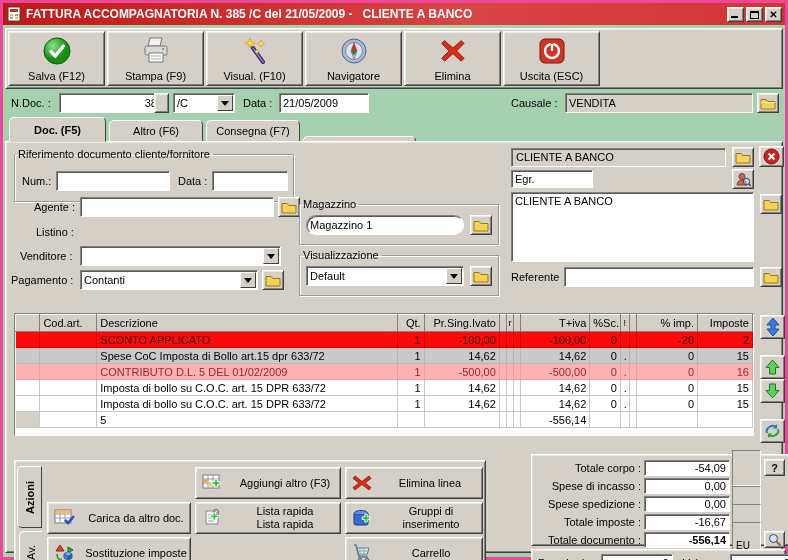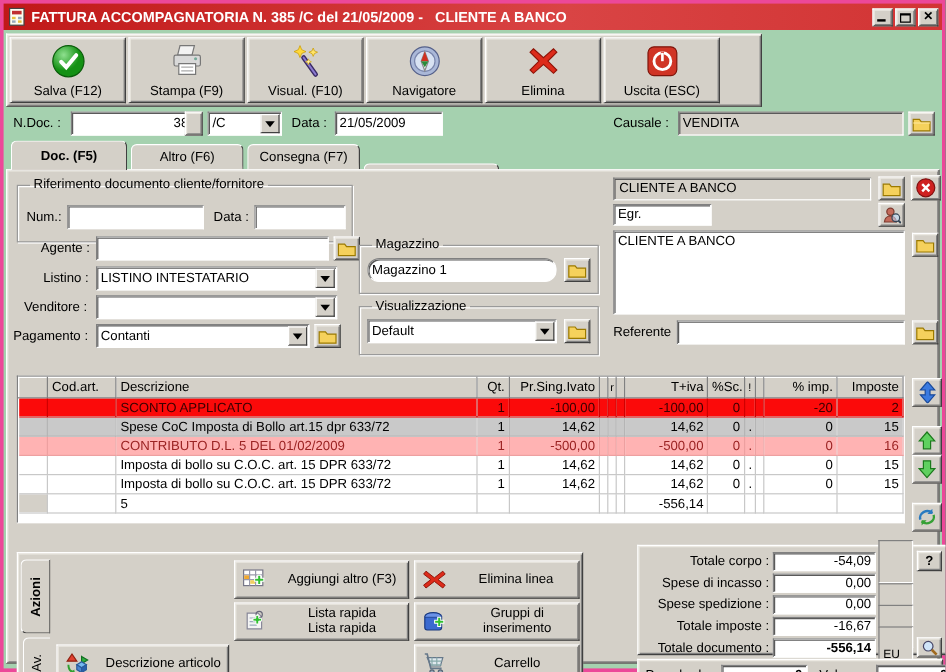--- a/index.html
+++ b/index.html
@@ -19,35 +19,35 @@
   .titlebar .title { color:#fff; font-weight:bold; font-size:12px; margin-left:4px; flex:1; white-space:nowrap; overflow:hidden; }
   .winbtn { width:17px; height:15px; margin-left:2px; position:relative; }
   .glyph-min { position:absolute; left:3px; bottom:3px; width:7px; height:2px; background:#000; }
   .glyph-max { position:absolute; left:3px; top:3px; width:9px; height:8px; border:1px solid #000; border-top-width:2px; }
   .glyph-close { position:absolute; inset:0; display:flex; align-items:center; justify-content:center; font-size:10px; font-weight:bold; }
 
   
   .client { position:absolute; left:3px; top:25px; right:3px; bottom:3px; background:#a5d1af; }
 
   
-  .toolbar { position:absolute; left:2px; top:3px; width:630px; height:61px;padding-left:47px; }
+  .toolbar { position:absolute; left:2px; top:3px; width:778px; height:61px;padding-left:47px; }
   .tbtn { position:absolute; top:2px; width:97px; height:55px; flex-direction:column; justify-content:flex-end; padding-bottom:3px; gap:2px; }
   .tbtn .ticon { height:34px; display:flex; align-items:center; justify-content:center; }
 
   
   .docbar-el { position:absolute; }
 
   
   .tab { position:absolute; top:95px; height:22px; background:#d4d0c8; border:1px solid; border-color:#fff #404040 #d4d0c8 #fff; border-radius:5px 5px 0 0; display:flex; align-items:center; justify-content:center; font-size:11px; z-index:3; cursor:pointer; }
   .tab.active { top:92px; height:25px; font-weight:bold; z-index:5; }
 
   .tabpage { position:absolute; left:2px; top:116px; width:778px; height:412px; z-index:4; }
 
   fieldset { position:absolute; border:1px solid #9a9a9a; box-shadow:1px 1px 0 #ffffff, inset 1px 1px 0 #ffffff; }
-  legend { font-size:11px; padding:0 3px; margin-left:10px; }
+  legend { font-size:11px; padding:0 3px; margin-left:0; }
 
   
   .combo { position:absolute; background:#fff; border:1px solid; border-color:#808080 #ffffff #ffffff #808080; box-shadow: inset 1px 1px 0 #5a5a5a; display:flex; align-items:center; }
   .combo .cval { flex:1; font-size:11px; padding:0 3px; white-space:nowrap; overflow:hidden; }
   .combo .carrow { width:16px; align-self:stretch; margin:1px; background:#d4d0c8; border:1px solid; border-color:#fff #404040 #404040 #fff; display:flex; align-items:center; justify-content:center; }
   .tri-down { width:0; height:0; border-left:4px solid transparent; border-right:4px solid transparent; border-top:5px solid #000; }
 
   .folder-btn { width:22px; height:20px; }
 
   
@@ -236,26 +236,20 @@
 
       <span class="lbl" style="left:28px; top:59px;">Agente :</span>
       <input style="position: absolute; left: 74px; top: 55px; width: 194px; height: 20px;" value="">
       <div class="btn folder-btn" style="position:absolute; left:272px; top:55px;">
         <svg width="16" height="13" viewBox="0 0 16 13">
             <path d="M1 2.5h5.2l1.6 2H15v7.5H1z" fill="#f5d15c" stroke="#9c7a00"></path>
           </svg>
       </div>
 
       <span class="lbl" style="left:30px; top:84px;">Listino :</span>
-      <div class="combo" style="left:74px; top:80px; width:201px; height:20px;">
-        <span class="cval">LISTINO INTESTATARIO</span>
-        <span class="carrow">
-            <span class="tri-down"></span>
-          </span>
-      </div>
 
       <span class="lbl" style="left:14px; top:108px;">Venditore :</span>
       <div class="combo" style="left:74px; top:104px; width:201px; height:20px;">
         <span class="cval"></span>
         <span class="carrow">
             <span class="tri-down"></span>
           </span>
       </div>
 
       <span class="lbl" style="left:5px; top:132px;">Pagamento :</span>
@@ -511,20 +505,29 @@
             </svg>
           <span class="albl">Aggiungi altro (F3)</span>
         </div>
         <div class="btn abtn" style="left:330px; top:6px; width:138px;">
           <svg width="20" height="18" viewBox="0 0 20 18">
               <path d="M3 2l7 5.5L17 2l2 2.4L13 9l6 4.6L17 16l-7-5.5L3 16l-2-2.4L7 9 1 4.4z" fill="#dd2b1a" stroke="#8e1408" stroke-width=".8"></path>
             </svg>
           <span class="albl">Elimina linea</span>
         </div>
 
+        <div class="btn abtn" style="left:32px; top:41px; width:144px;">
+          <svg width="22" height="20" viewBox="0 0 22 20">
+              <rect x="1" y="2" width="16" height="13" fill="#fff" stroke="#778"></rect>
+              <path d="M1 6h16M1 10h16M6 2v13M11 2v13" stroke="#99a"></path>
+              <rect x="1.5" y="2.5" width="15" height="3" fill="#f0c050"></rect>
+              <path d="M11 12l3 3 6-7" fill="none" stroke="#2a50c0" stroke-width="2.6"></path>
+            </svg>
+          <span class="albl">Carica da altro doc.</span>
+        </div>
         <div class="btn abtn" style="left:180px; top:41px; width:146px;">
           <svg width="22" height="20" viewBox="0 0 22 20">
               <path d="M4 3h9l3 3v10H4z" fill="#f4f4f4" stroke="#889"></path>
               <path d="M6 7h8M6 10h8M6 13h6" stroke="#9ab"></path>
               <circle cx="14" cy="4" r="2.6" fill="none" stroke="#667"></circle>
               <path d="M14 11h3v3h3v3h-3v3h-3v-3h-3v-3h3z" transform="translate(0,-4) scale(0.8)" fill="#30c030" stroke="#fff"></path>
             </svg>
           <span class="albl">
               <span style="display:block">Lista rapida</span>
               <span style="display:block">Lista rapida</span>
@@ -542,21 +545,21 @@
         <div class="btn abtn" style="left:32px; top:76px; width:144px;">
           <svg width="22" height="20" viewBox="0 0 22 20">
               <path d="M6 2l4 6H2z" fill="#e04030" stroke="#902010"></path>
               <path d="M14 4l5 3-5 3z" fill="#30b040" stroke="#107020"></path>
               <path d="M10 11l4-2.5 4 2.5-4 2.5z" fill="#74b8f0" stroke="#2a5a9a"></path>
               <path d="M10 11v4l4 2.5v-4z" fill="#4a86d0" stroke="#2a5a9a"></path>
               <path d="M18 11v4l-4 2.5v-4z" fill="#2a62b0" stroke="#2a5a9a"></path>
               <path d="M3 11c0 4 2 6 5 6" fill="none" stroke="#30a030" stroke-width="1.6"></path>
               <path d="M8 19l-3-2 3-2z" fill="#30a030"></path>
             </svg>
-          <span class="albl">Descrizione articolo</span>
+          <span class="albl">Sostituzione imposte</span>
         </div>
         <div class="btn abtn" style="left:330px; top:76px; width:138px;">
           <svg width="22" height="20" viewBox="0 0 22 20">
               <path d="M4 5h13l-2 7H7z" fill="#dfe8ee" stroke="#66788a"></path>
               <path d="M5 8h11M6 11h10M8 5v7M12 5v7" stroke="#8aa"></path>
               <path d="M2 2h2l3 12h9" fill="none" stroke="#66788a" stroke-width="1.4"></path>
               <circle cx="8" cy="17" r="1.8" fill="#9ab" stroke="#567"></circle>
               <circle cx="15" cy="17" r="1.8" fill="#9ab" stroke="#567"></circle>
             </svg>
           <span class="albl">Carrello</span>

